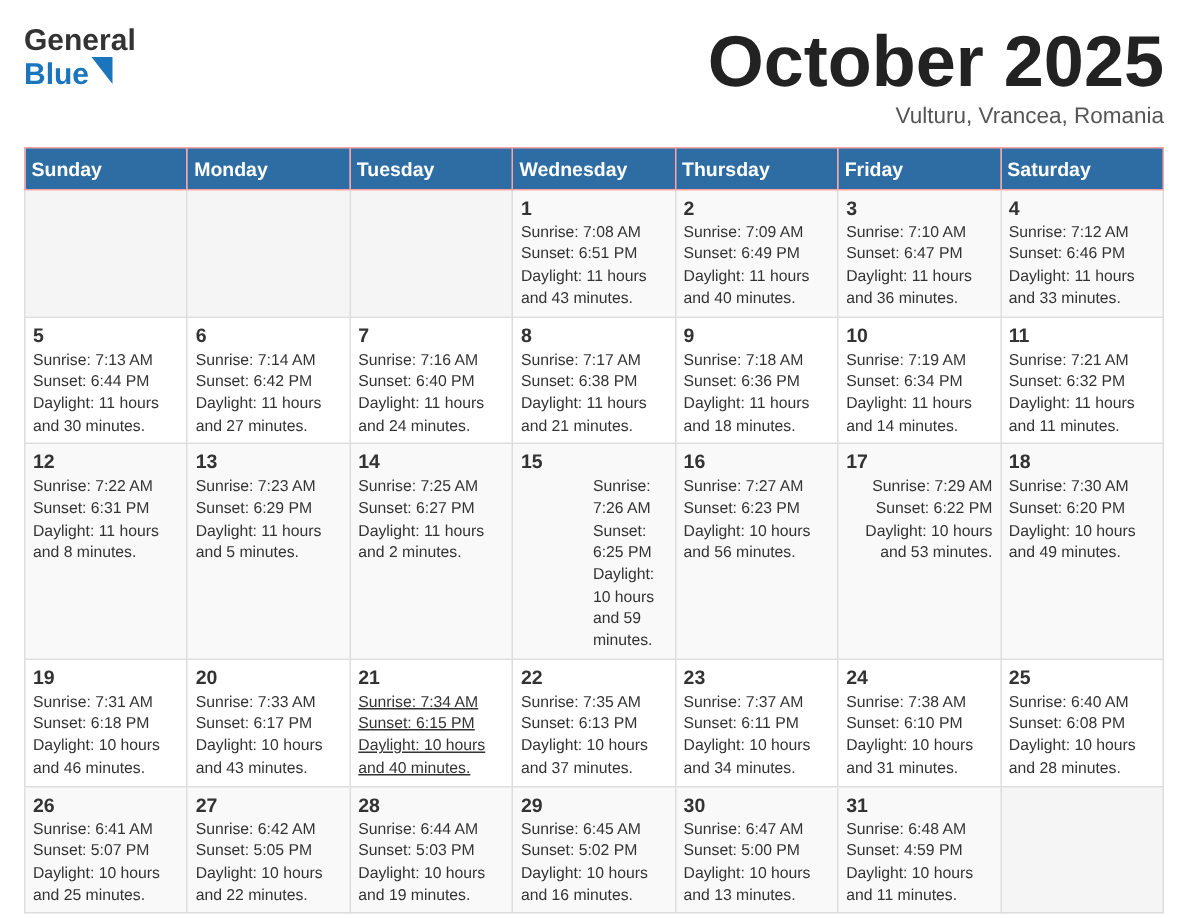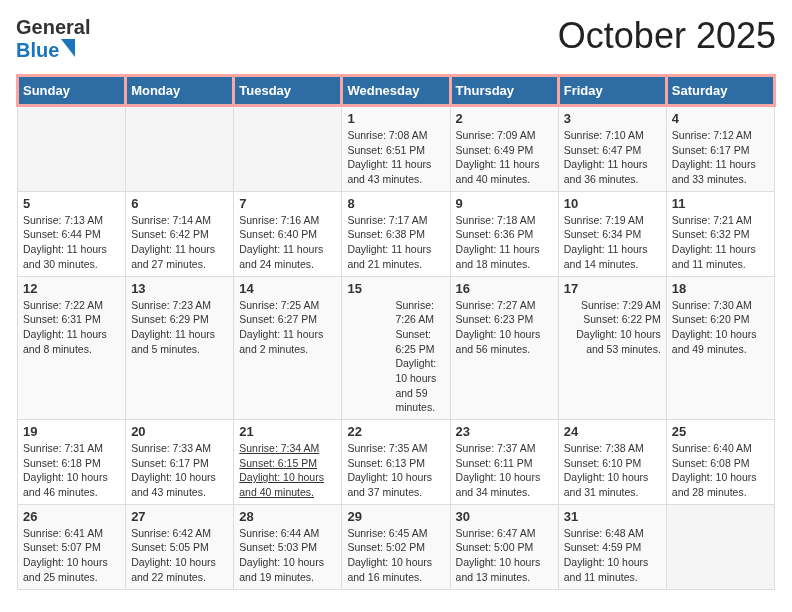--- a/index.html
+++ b/index.html
@@ -18,42 +18,42 @@
     }
     .logo {
       display: flex;
       flex-direction: column;
       align-items: flex-end;
     }
     .title-block {
       text-align: right;
     }
     .month-title {
-      font-size: 36px;
-      font-weight: normal;
+      font-size: 48px;
+      font-weight: bold;
       color: #222;
       line-height: 1.1;
     }
     .subtitle {
       font-size: 15px;
       color: #555;
     }
     .calendar {
       width: 100%;
       border-collapse: collapse;
       border: 1px solid #ccc;
     }
     .calendar th {
       background: #2e6da4;
       color: #fff;
       font-size: 13px;
       font-weight: bold;
       padding: 6px 4px;
       text-align: left;
-      border: 3px solid #fca5a5;
+      border: 1px solid #fca5a5;
     }
     .calendar td {
       vertical-align: top;
       border: 1px solid #ddd;
       padding: 4px 5px;
       width: 108px;
       min-height: 80px;
       font-size: 11px;
       color: #333;
       background: #fff;
@@ -104,20 +104,21 @@
   <div class="logo">
     <div class="logo-wrapper">
       <span class="logo-img">
         <span class="general">General</span><br>
         <span class="blue-text">Blue</span><span class="logo-arrow-icon"></span>
       </span>
     </div>
   </div>
   <div class="title-block">
     <div class="month-title">October 2025</div>
+    <div class="subtitle">Vulturu, Vrancea, Romania</div>
   </div>
 </div>
 
 <table class="calendar">
   <thead>
     <tr>
     <th>Sunday</th>
         <th>Monday</th>
         <th>Tuesday</th>
         <th>Wednesday</th>
@@ -148,21 +149,21 @@
         <td>
           <span class="day-num">3</span>
           <div class="day-info" style="white-space: pre-line;">Sunrise: 7:10 AM
 Sunset: 6:47 PM
 Daylight: 11 hours
 and 36 minutes.</div>
         </td>
         <td>
           <span class="day-num">4</span>
           <div class="day-info" style="white-space: pre-line;">Sunrise: 7:12 AM
-Sunset: 6:17 PM
+Sunset: 6:46 PM
 Daylight: 11 hours
 and 33 minutes.</div>
         </td>
       </tr>
       <tr>
         <td>
           <span class="day-num">5</span>
           <div class="day-info" style="white-space: pre-line;">Sunrise: 7:13 AM
 Sunset: 6:44 PM
 Daylight: 11 hours

